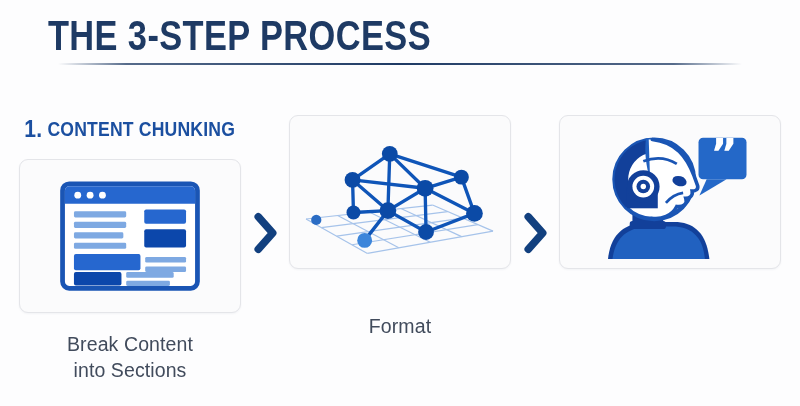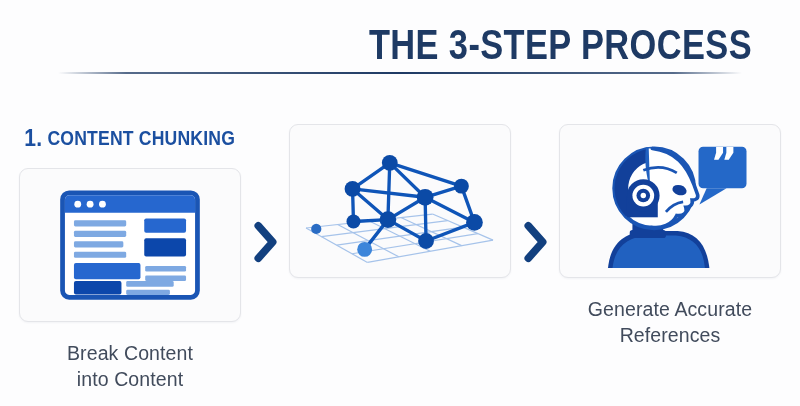--- a/index.html
+++ b/index.html
@@ -2,21 +2,21 @@
 <html style="--title-navy: #1e3a64; --step-blue: #1b4fa0; --caption-gray: #414b5c; --card-bg: #fbfbfc; --card-border: #e4e5e9; --chevron-navy: #12407f; --icon-blue-medium: #2667cf; --icon-blue-dark: #0c47ab; --icon-blue-light: #7ea9e2; --node-blue: #0b4aa6; --node-blue-light: #3c85da; --edge-blue: #0f55b8; --grid-blue: #a6c3ea; --robot-navy: #12409a; --robot-blue: #2161c0; --bubble-blue: #2468c8;"><head>
 <meta charset="utf-8">
 <style>
   html,body{margin:0;padding:0;background:#fff;}
   .stage{
     position:relative;width:800px;height:406px;overflow:hidden;
     background:#fdfdfe;font-family:"Liberation Sans",sans-serif;
     -webkit-font-smoothing:antialiased;
   }
   
-  .header{padding-top:22px;text-align:right;}
+  .header{padding-top:13px;text-align:left;}
   .title{
     display:inline-block;transform:scaleX(.80);transform-origin:center;
     font-size:43px;font-weight:bold;letter-spacing:.5px;
     color:var(--title-navy,#1e3a64);line-height:1.05;white-space:nowrap;
   }
   .divider{
     height:2px;margin:5px 58px 0 58px;border-radius:1px;
     background:linear-gradient(90deg,rgba(30,58,100,0) 0%,rgba(30,58,100,.75) 10%,
                var(--title-navy,#1e3a64) 50%,rgba(30,58,100,.75) 90%,rgba(30,58,100,0) 100%);
   }
@@ -81,21 +81,21 @@
             <rect x="76" y="109" width="46" height="5.5" rx="1.5"></rect>
           </g>
           <rect x="95" y="34" width="44" height="15" rx="2" fill="#2667cf"></rect>
           <rect x="95" y="55" width="44" height="19" rx="2" fill="#0c47ab"></rect>
           <rect x="21" y="81" width="70" height="17" rx="2" fill="#2667cf"></rect>
           <rect x="21" y="100" width="50" height="14" rx="2" fill="#0c47ab"></rect>
         </svg>
       </div>
       <div class="caption">
         <span>Break Content</span><br>
-        <span>into Content</span>
+        <span>into Sections</span>
       </div>
     </div>
 
     <div class="chevron-wrap">
       <svg viewBox="0 0 30 46" width="27" height="42">
         <polyline points="7,5 23,23 7,41" fill="none" stroke="#12407f" stroke-width="8.5" stroke-linecap="round" stroke-linejoin="round"></polyline>
       </svg>
     </div>
 
     <div class="step-col">
@@ -143,20 +143,21 @@
             <circle cx="102" cy="96" r="9"></circle>
             <circle cx="195" cy="99" r="9"></circle>
             <circle cx="143" cy="119" r="8.5"></circle>
             <circle cx="25" cy="106" r="5.5" fill="#2a6cc4"></circle>
             <circle cx="77" cy="128" r="8" fill="#3c85da"></circle>
           </g>
         </svg>
       </div>
       <div class="caption">
         <br>
+        <span>Format</span>
       </div>
     </div>
 
     <div class="chevron-wrap">
       <svg viewBox="0 0 30 46" width="27" height="42">
         <polyline points="7,5 23,23 7,41" fill="none" stroke="#12407f" stroke-width="8.5" stroke-linecap="round" stroke-linejoin="round"></polyline>
       </svg>
     </div>
 
     <div class="step-col">
@@ -189,20 +190,16 @@
           <circle cx="92" cy="70" r="18" fill="#12409a"></circle>
           <circle cx="92" cy="70" r="12" fill="#ffffff"></circle>
           <circle cx="92" cy="70" r="7.5" fill="#12409a"></circle>
           <circle cx="92" cy="70" r="3" fill="#ffffff"></circle>
 
           <path d="M162 62 L154 80 L184 62 Z" fill="#2468c8"></path>
           <rect x="153" y="16" width="53" height="46" rx="5" fill="#2468c8"></rect>
           <text x="181" y="50" font-size="46" font-weight="bold" fill="#ffffff" text-anchor="middle" font-family="DejaVu Sans, sans-serif">”</text>
         </svg>
       </div>
-      <div class="caption">
-        <span>Generate Accurate</span><br>
-        <span>References</span>
-      </div>
     </div>
 
   </div>
 </div>
 
 </body></html>

